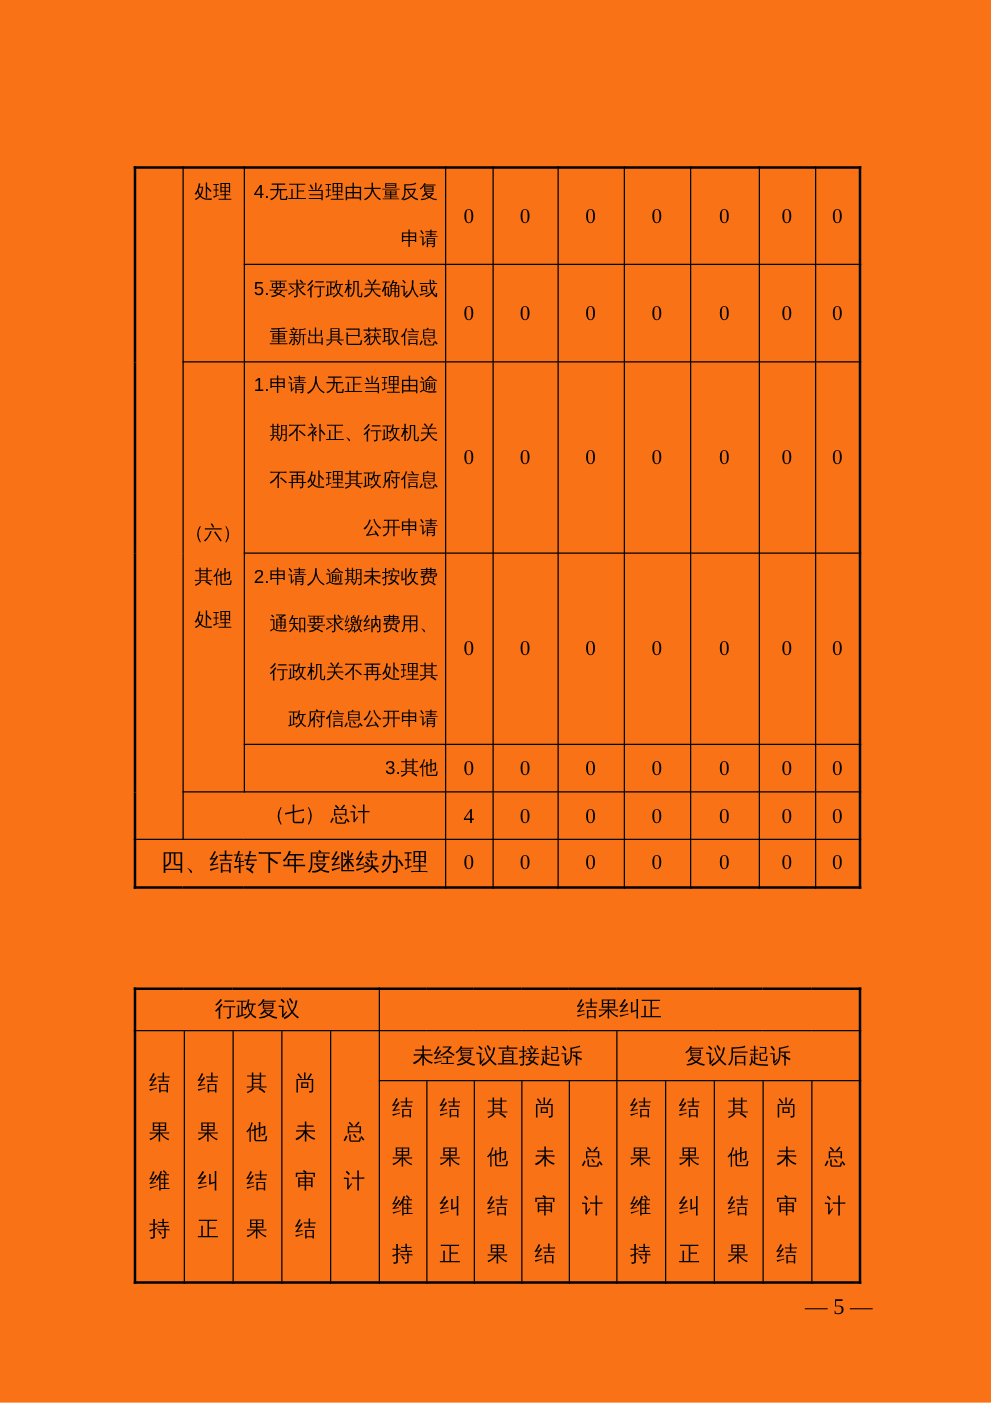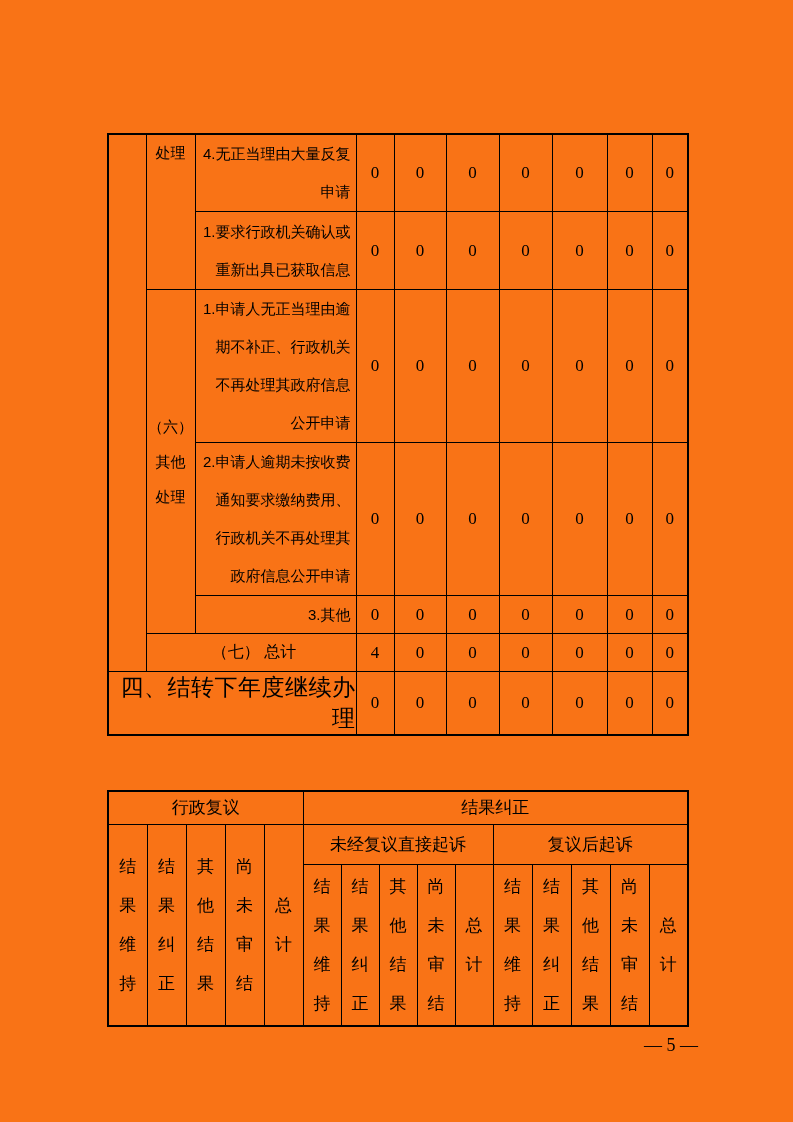--- a/index.html
+++ b/index.html
@@ -47,23 +47,23 @@
     padding-top: 9px;
   }
   #t1 td.g6 { text-align: center; font-size: 15px; }
   #t1 td.g6 div { line-height: 35px; }
   #t1 td.total-label {
     font-size: 16px;
     padding-left: 6px;
     text-align: center;
   }
   #t1 td.carry-label {
-    font-size: 23px;
+    font-size: 19px;
     padding-left: 7px;
-    text-align: right;
+    text-align: center;
     letter-spacing: 0.5px;
   }
 
   
   .heading {
     position: absolute;
     left: 142px; top: 714px;
     font-size: 21px;
     font-weight: bold;
     line-height: 30px;
@@ -122,21 +122,21 @@
       <td class="desc">4.无正当理由大量反复申请</td>
       <td class="num">0</td>
       <td class="num">0</td>
       <td class="num">0</td>
       <td class="num">0</td>
       <td class="num">0</td>
       <td class="num">0</td>
       <td class="num">0</td>
     </tr>
     <tr style="height:78px">
-      <td class="desc">1.要求行政机关确认或重新出具已获取信息</td>
+      <td class="desc">5.要求行政机关确认或重新出具已获取信息</td>
       <td class="num">0</td>
       <td class="num">0</td>
       <td class="num">0</td>
       <td class="num">0</td>
       <td class="num">0</td>
       <td class="num">0</td>
       <td class="num">0</td>
     </tr>
     <tr style="height:153px">
       <td rowspan="3" class="g6">

